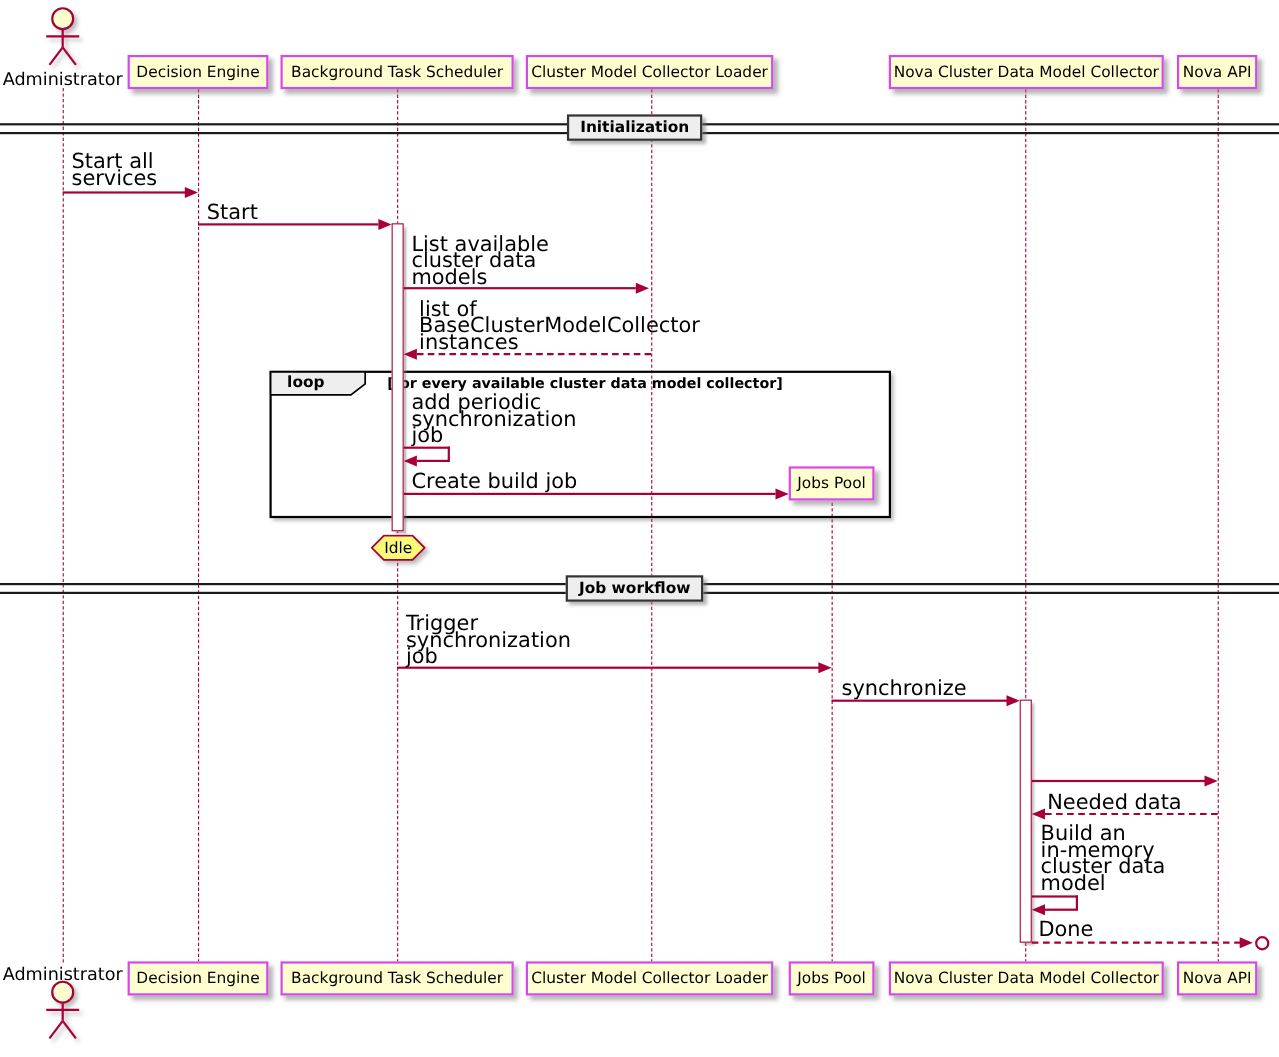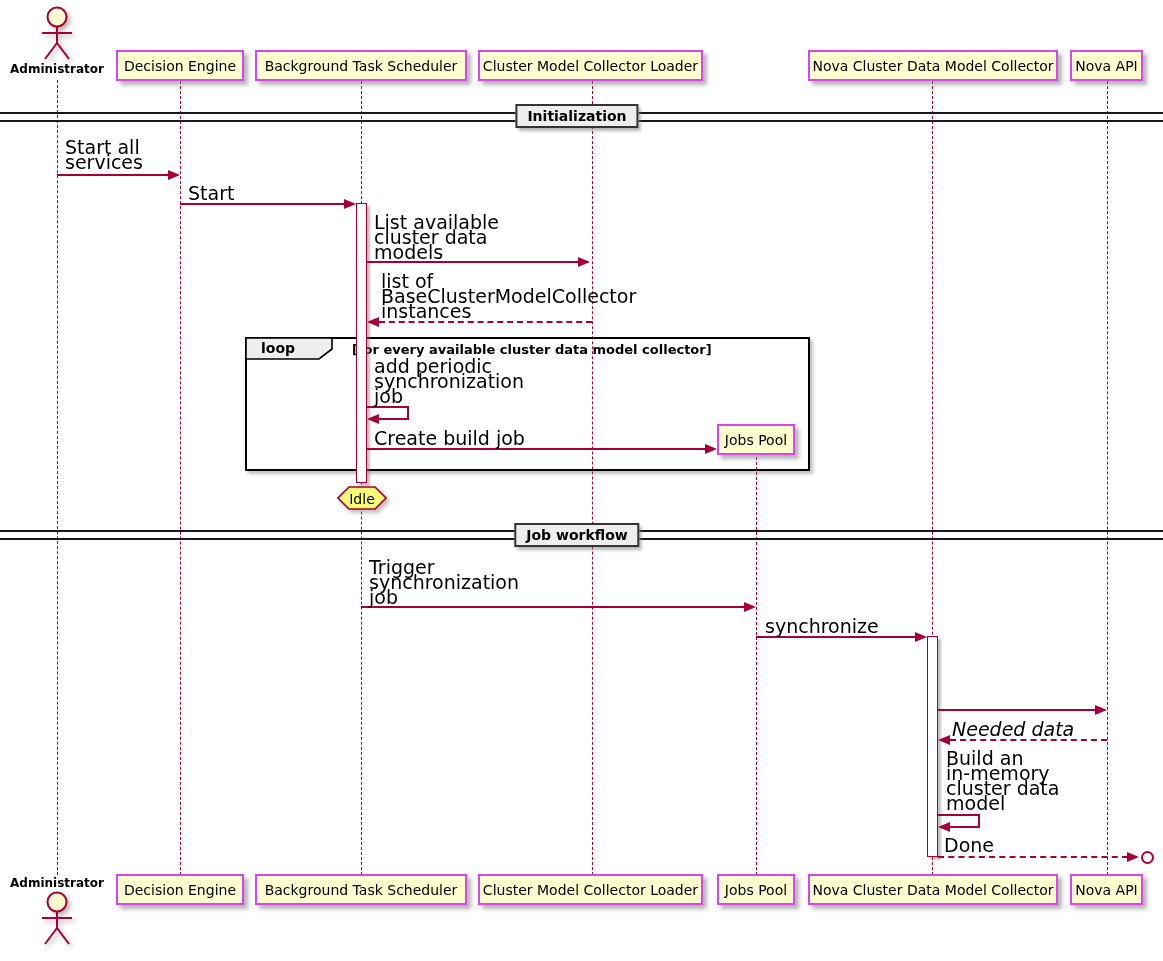--- a/index.html
+++ b/index.html
@@ -7,21 +7,21 @@
     position:relative;width:1163px;height:961px;background:#ffffff;
     font-family:"DejaVu Sans","Liberation Sans",sans-serif;color:#000;overflow:hidden;
   }
   .lifeline{position:absolute;width:0;border-left:1px dashed #A80036;z-index:1;}
   .pbox{
     position:absolute;background:#FEFECE;border:2px solid #d946ef;
     box-shadow:4px 4px 4px rgba(120,120,120,.55);
     display:flex;align-items:center;justify-content:center;
     font-size:14px;white-space:nowrap;box-sizing:border-box;z-index:6;
   }
-  .actor-label{position:absolute;font-size:12px;white-space:nowrap;transform:translateX(-50%);z-index:6;font-weight:bold;}
+  .actor-label{position:absolute;font-size:16px;white-space:nowrap;transform:translateX(-50%);z-index:6;}
   .actor-svg{position:absolute;z-index:6;filter:drop-shadow(3px 3px 2px rgba(120,120,120,.5));}
   .divider-lines{position:absolute;left:0;width:1163px;height:6px;border-top:2px solid #1a1a1a;border-bottom:2px solid #1a1a1a;box-sizing:content-box;z-index:4;}
   .divider-box{
     position:absolute;transform:translateX(-50%);background:#EEEEEE;border:2px solid #333;
     box-shadow:3px 3px 3px rgba(120,120,120,.55);
     display:flex;align-items:center;justify-content:center;
     font-size:14px;font-weight:bold;white-space:nowrap;padding:0 10px;height:24px;z-index:5;box-sizing:border-box;
   }
   .mlabel{position:absolute;font-size:19px;line-height:15px;white-space:pre-line;z-index:5;}
   .mline{position:absolute;height:0;border-top:2px solid #A80036;z-index:4;}
@@ -130,21 +130,21 @@
 
   <div class="mlabel" style="left:765px;top:619px;">synchronize</div>
   <div class="mline" style="left:756px;top:636px;width:160px;"></div>
   <div class="ah-r" style="left:915px;top:632px;"></div>
 
   <div class="activation" style="left:927px;top:636px;height:221px;"></div>
 
   <div class="mline" style="left:938px;top:709px;width:158px;"></div>
   <div class="ah-r" style="left:1095px;top:705px;"></div>
 
-  <div class="mlabel" style="left:952px;top:722px;font-style:italic;">Needed data</div>
+  <div class="mlabel" style="left:952px;top:722px;">Needed data</div>
   <div class="mdash" style="left:950px;top:739px;width:157px;"></div>
   <div class="ah-l" style="left:938px;top:735px;"></div>
 
   <div class="mlabel" style="left:946px;top:751px;">Build an
 in-memory
 cluster data
 model</div>
   <div class="mline" style="left:938px;top:814px;width:42px;"></div>
   <div class="vline" style="left:978px;top:814px;height:13px;"></div>
   <div class="mline" style="left:950px;top:826px;width:30px;"></div>

